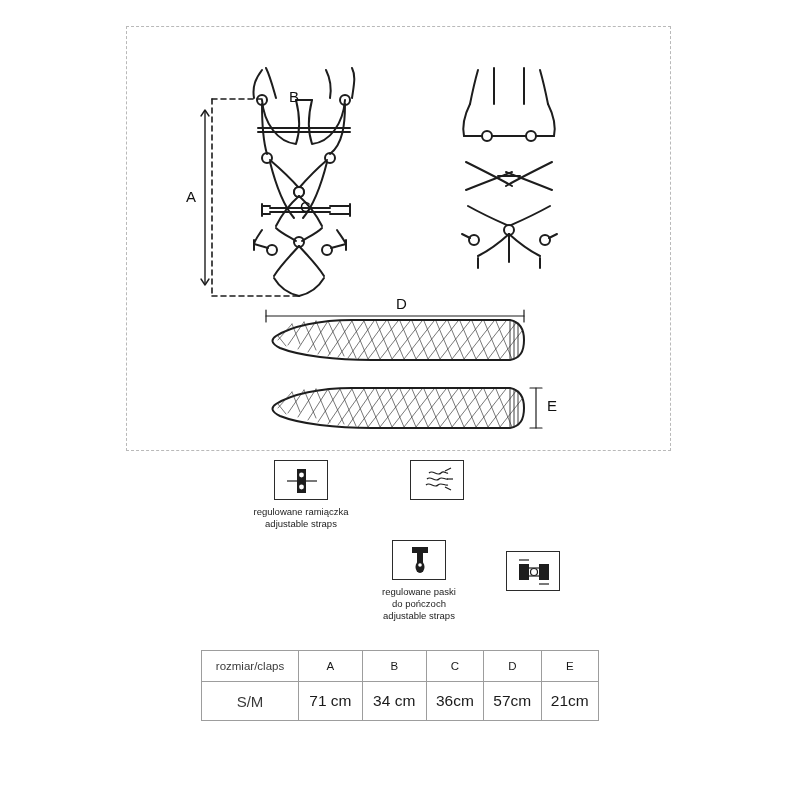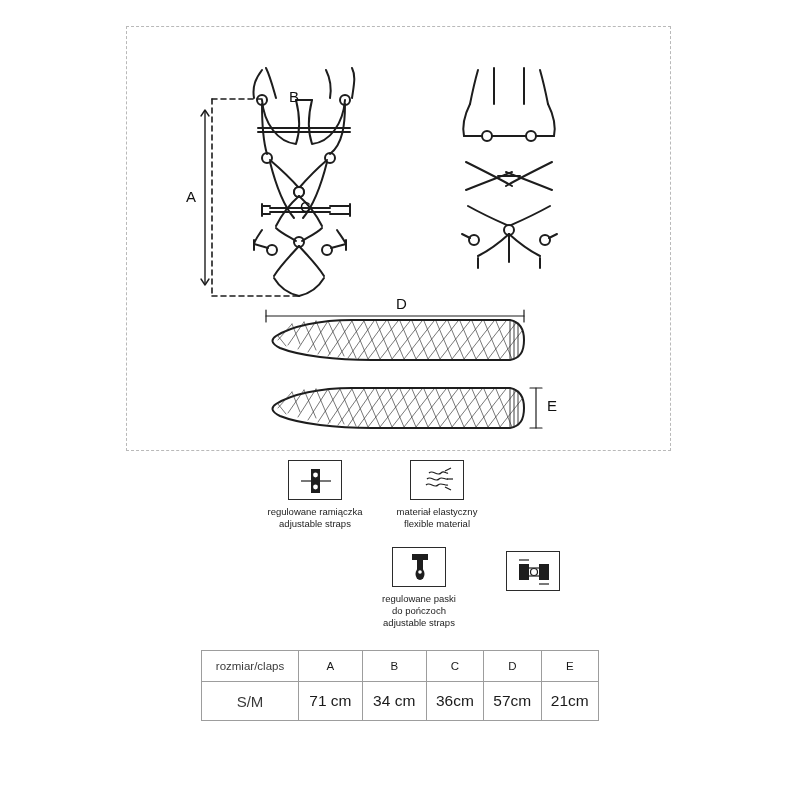--- a/index.html
+++ b/index.html
@@ -77,23 +77,23 @@
     border: 1px solid #2b2b2b;
     box-sizing: border-box;
     margin: 0 auto 6px auto;
     position: relative;
     background: #fff;
   }
   .feature .cap {
     white-space: pre-line;
     display: block;
   }
-  .f1 { left: 126px; top: 5px;  width: 126px; }
+  .f1 { left: 112px; top: 5px;  width: 126px; }
   .f2 { left: 248px; top: 5px;  width: 126px; }
-  .f3 { left: 230px; top: 92px; width: 126px; }
+  .f3 { left: 230px; top: 85px; width: 126px; }
   .f4 { left: 352px; top: 96px; width: 110px; }
 
   
   .size-table {
     position: absolute;
     left: 201px;
     top: 650px;
     width: 398px;
     border-collapse: collapse;
     font-size: 14px;
@@ -364,22 +364,20 @@
           <g stroke="#1d1d1d" fill="none" stroke-width="1.2">
             <path d="M18,12 C22,8 26,16 30,12 C33,9 35,13 37,12"></path>
             <path d="M16,18 C20,14 24,22 28,18 C31,15 34,19 37,18"></path>
             <path d="M15,24 C19,20 23,28 27,24 C30,21 34,25 37,24"></path>
             <path d="M34,10 L40,7"></path>
             <path d="M36,18 L42,18"></path>
             <path d="M34,26 L40,29"></path>
           </g>
         </svg>
       </div>
-      <span class="cap">materiał elastyczny
-flexible material</span>
     </div>
 
     <div class="feature f3">
       <div class="box">
         <svg viewBox="0 0 54 40" width="54" height="40">
           <g stroke="#1d1d1d" fill="none">
             <rect x="19" y="6" width="16" height="6" fill="#1d1d1d" stroke="none"></rect>
             <rect x="24" y="12" width="6" height="10" fill="#1d1d1d" stroke="none"></rect>
             <ellipse cx="27" cy="26" rx="4.5" ry="6" fill="#1d1d1d" stroke="none"></ellipse>
             <circle cx="27" cy="24" r="1.8" fill="#fff" stroke="none"></circle>

